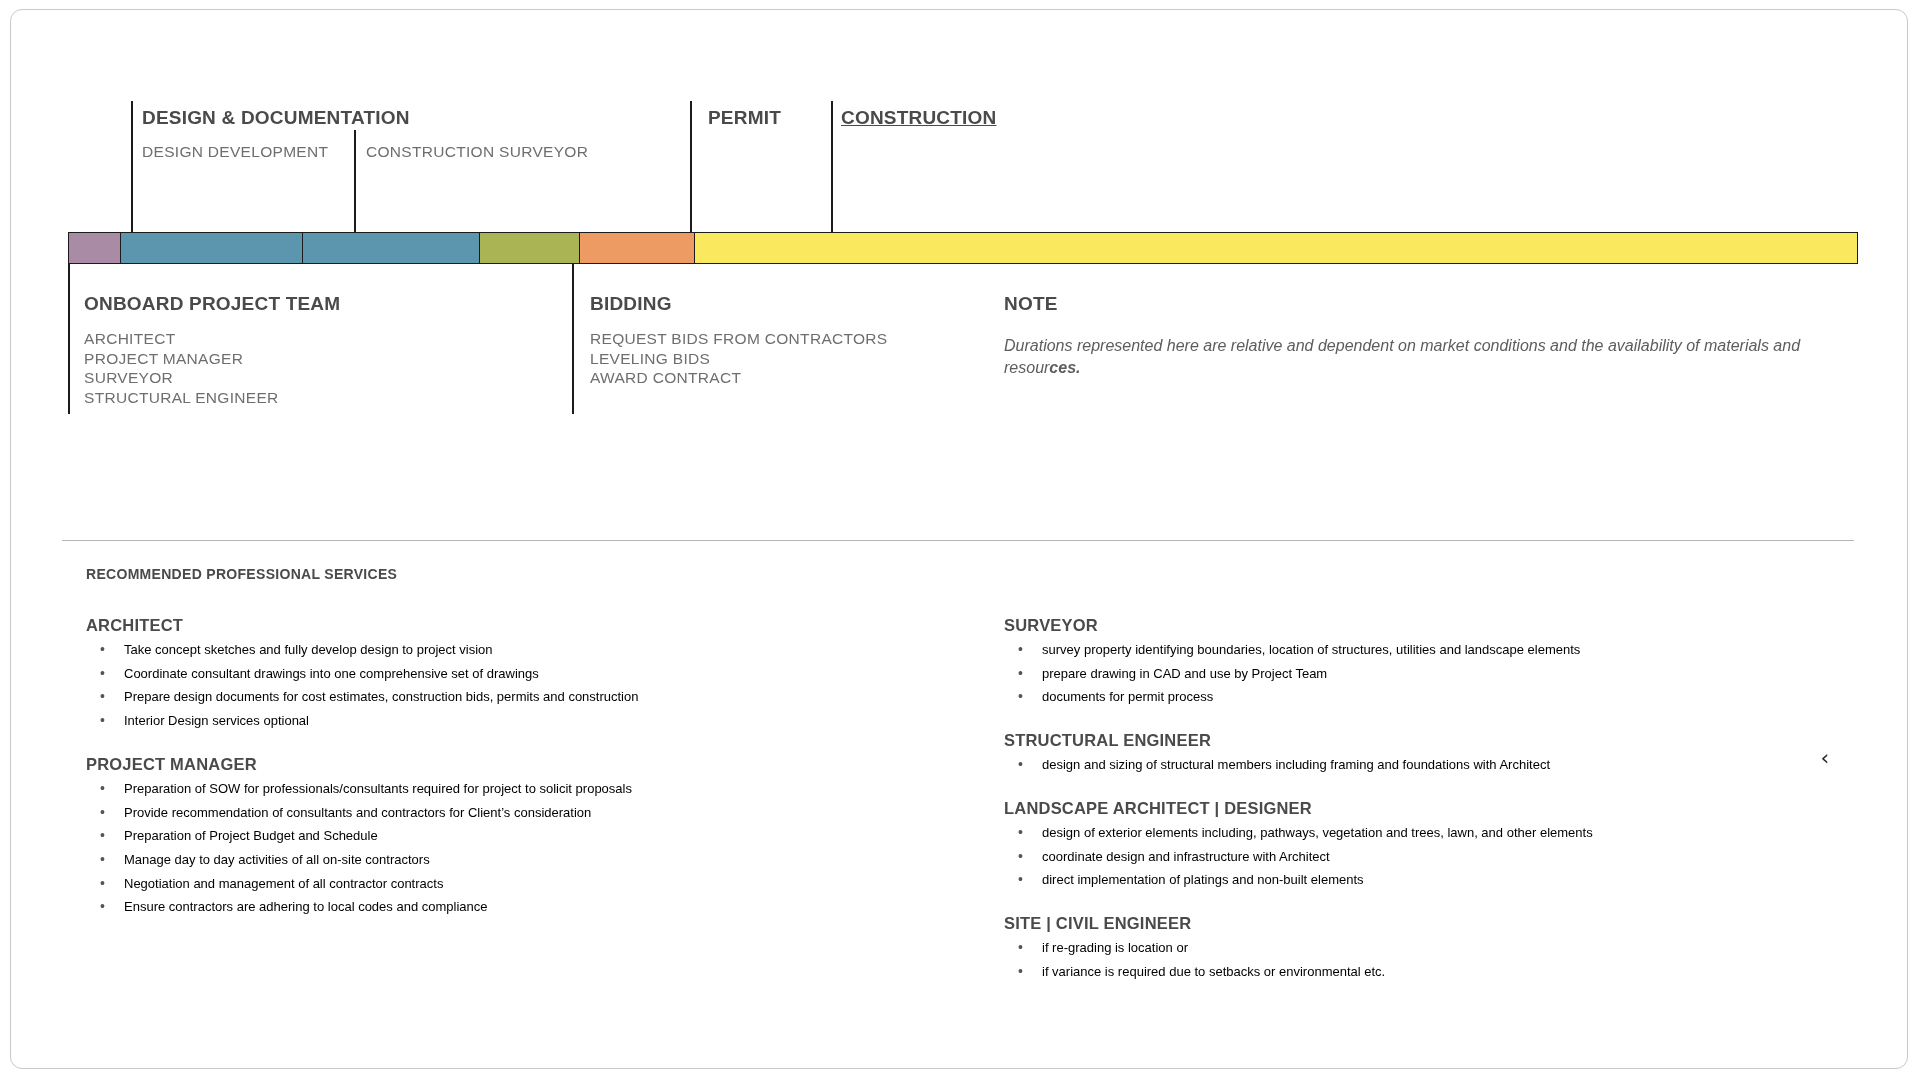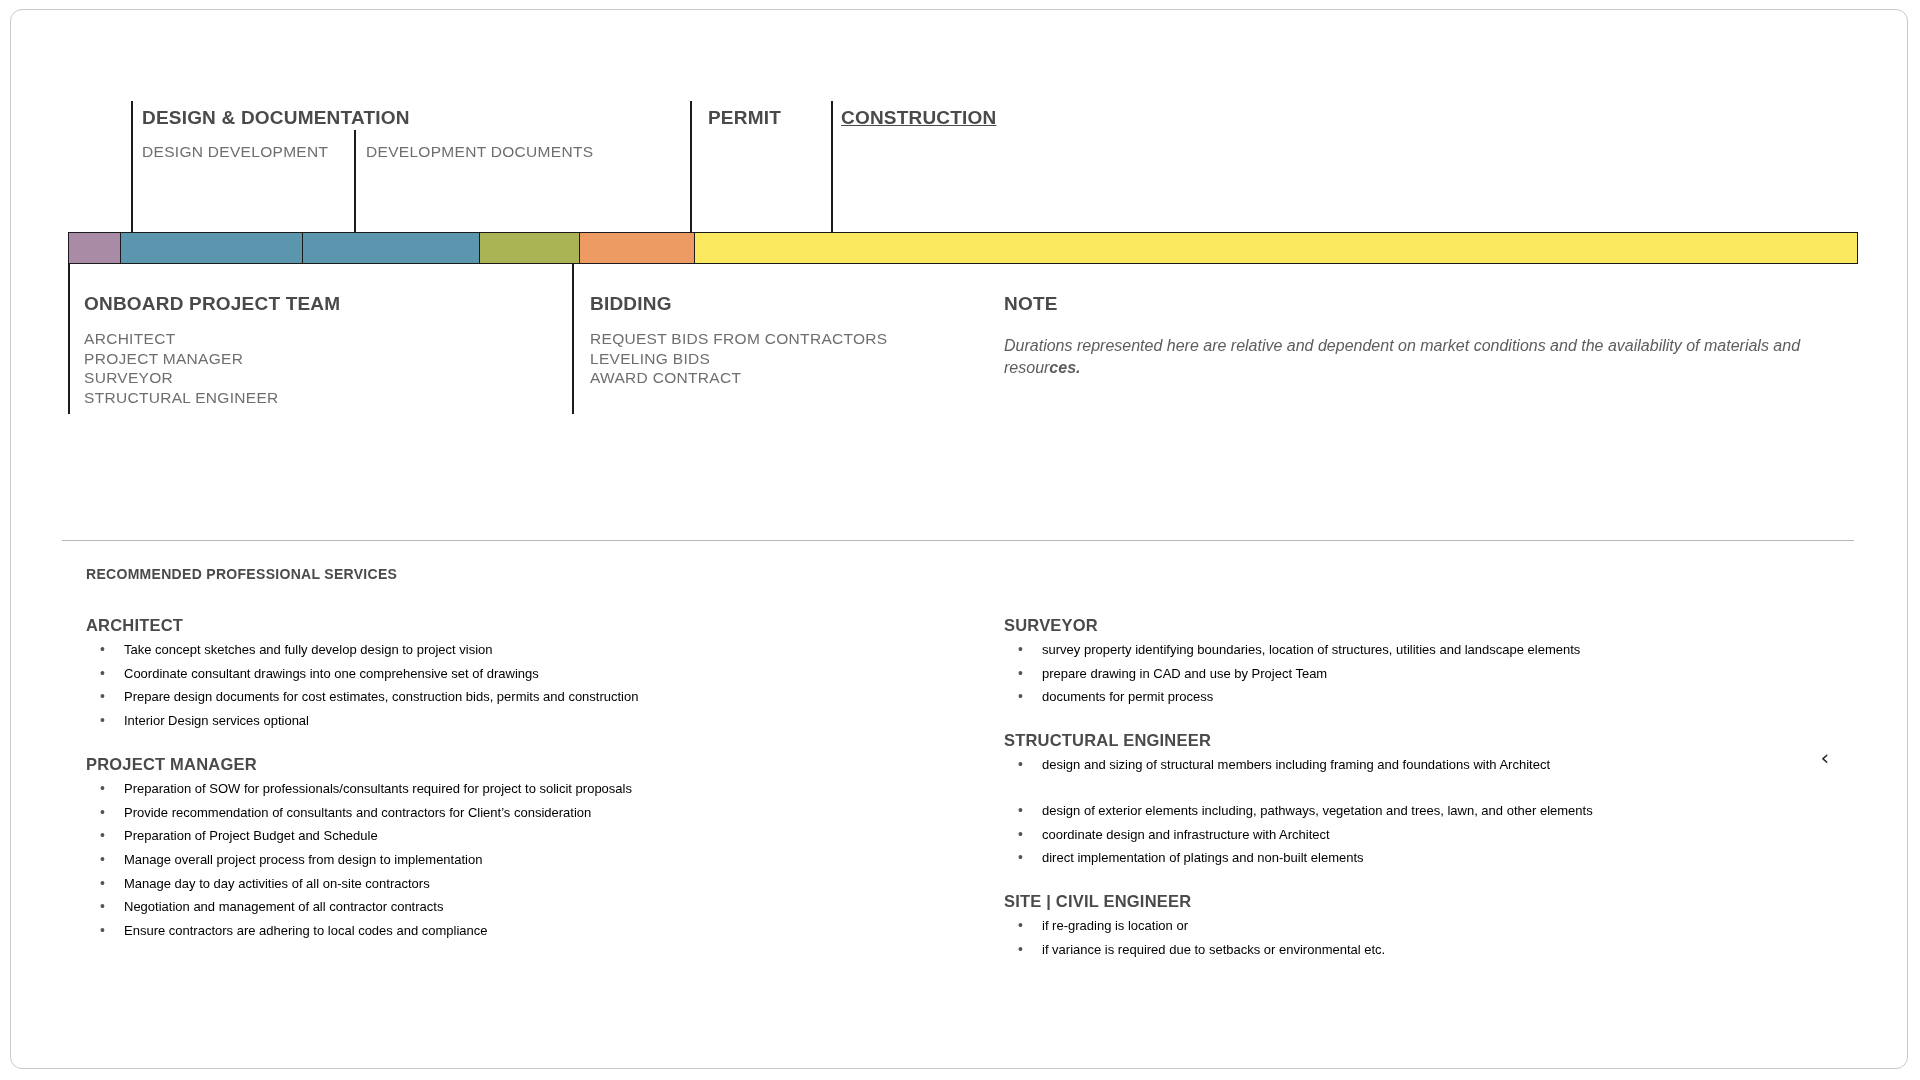--- a/index.html
+++ b/index.html
@@ -172,21 +172,21 @@
 
   <div class="timeline-area">
 
     <div class="tick" style="left:131px; top:101px; height:133px;"></div>
     <div class="tick" style="left:354px; top:130px; height:104px;"></div>
     <div class="tick" style="left:690px; top:101px; height:133px;"></div>
     <div class="tick" style="left:831px; top:101px; height:133px;"></div>
 
     <div class="phase-title" style="left:142px; top:107px;">DESIGN &amp; DOCUMENTATION</div>
     <div class="phase-sub" style="left:142px; top:143px;">DESIGN DEVELOPMENT</div>
-    <div class="phase-sub" style="left:366px; top:143px;">DEVELOPMENT DOCUMENTS</div>
+    <div class="phase-sub" style="left:366px; top:143px;">CONSTRUCTION SURVEYOR</div>
     <div class="phase-title" style="left:700px; top:107px;margin-left:8px;">PERMIT</div>
     <div class="phase-title" style="left:841px; top:107px;text-decoration:underline;">CONSTRUCTION</div>
 
     <div class="bar">
       <div class="seg" style="width:2.9%;  background:#a98ba6;"></div>
       <div class="seg" style="width:10.2%; background:#5b95ae;"></div>
       <div class="seg" style="width:9.9%;  background:#5b95ae;"></div>
       <div class="seg" style="width:5.6%;  background:#abb455;"></div>
       <div class="seg" style="width:6.4%;  background:#ed9a63;"></div>
       <div class="seg" style="width:65%;   background:#fae85f;"></div>
@@ -227,21 +227,20 @@
         <li>Prepare design documents for cost estimates, construction bids, permits and construction</li>
         <li>Interior Design services optional</li>
       </ul>
     </div>
     <div class="svc-group">
       <div class="svc-title">PROJECT MANAGER</div>
       <ul class="svc-items">
         <li>Preparation of SOW for professionals/consultants required for project to solicit proposals</li>
         <li>Provide recommendation of consultants and contractors for Client’s consideration</li>
         <li>Preparation of Project Budget and Schedule</li>
-        <li>Manage overall project process from design to implementation</li>
         <li>Manage day to day activities of all on-site contractors</li>
         <li>Negotiation and management of all contractor contracts</li>
         <li>Ensure contractors are adhering to local codes and compliance</li>
       </ul>
     </div>
   </div>
 
   <div class="col col-right">
     <div class="svc-group">
       <div class="svc-title">SURVEYOR</div>
@@ -251,20 +250,21 @@
         <li>documents for permit process</li>
       </ul>
     </div>
     <div class="svc-group">
       <div class="svc-title">STRUCTURAL ENGINEER</div>
       <ul class="svc-items">
         <li>design and sizing of structural members including framing and foundations with Architect</li>
       </ul>
     </div>
     <div class="svc-group">
+      <div class="svc-title">LANDSCAPE ARCHITECT | DESIGNER</div>
       <ul class="svc-items">
         <li>design of exterior elements including, pathways, vegetation and trees, lawn, and other elements</li>
         <li>coordinate design and infrastructure with Architect</li>
         <li>direct implementation of platings and non-built elements</li>
       </ul>
     </div>
     <div class="svc-group">
       <div class="svc-title">SITE | CIVIL ENGINEER</div>
       <ul class="svc-items">
         <li>if re-grading is location or</li>

